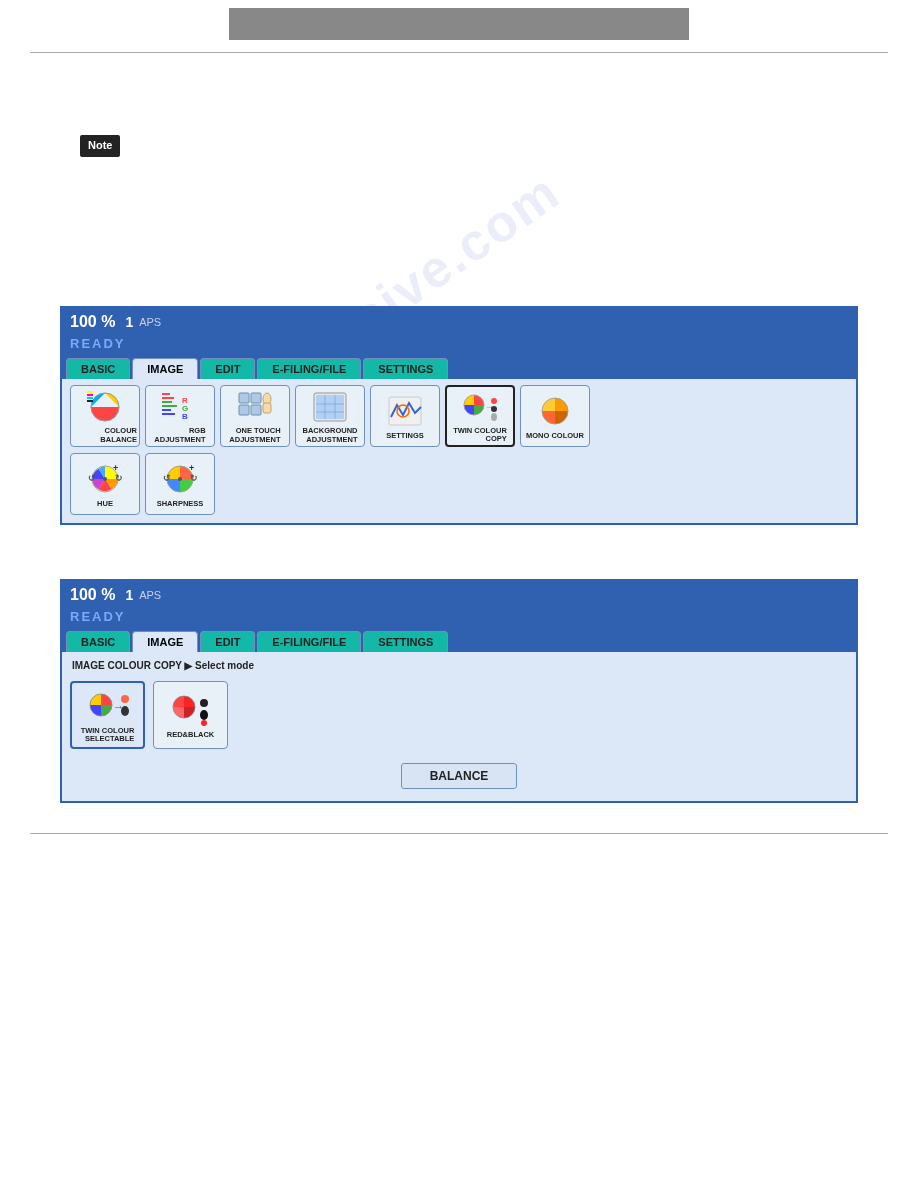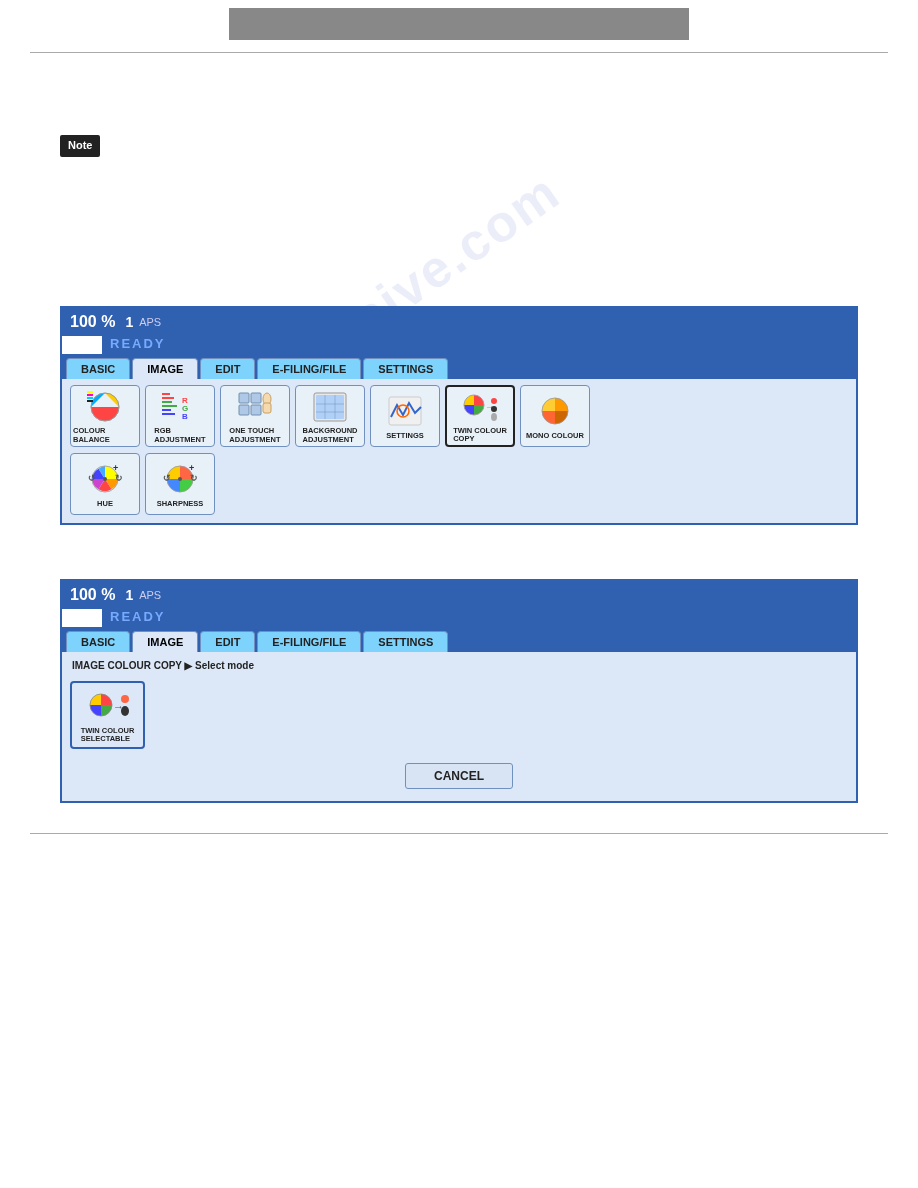--- a/index.html
+++ b/index.html
@@ -23,21 +23,21 @@
     }
 
     .divider-line {
       border: none;
       border-top: 1px solid #aaa;
       margin: 12px 30px;
     }
 
     
     .body-text {
-      margin: 10px 60px;
+      margin: 10px 80px;
       font-size: 13px;
       line-height: 1.6;
       color: #222;
     }
 
     .note-badge {
       display: inline-block;
       background: #222;
       color: #fff;
       font-size: 11px;
@@ -95,32 +95,31 @@
       color: #cce;
       font-size: 11px;
     }
     .ready-bar {
       background: #3060b0;
       padding: 0 8px 3px 8px;
       color: #7af;
       font-size: 13px;
       font-weight: bold;
       letter-spacing: 2px;
-      margin-left: 40px;
     }
 
     
     .tab-bar {
       display: flex;
       background: #3060b0;
       padding: 4px 4px 0 4px;
       gap: 2px;
     }
     .tab {
-      background: #7dd3fc;
+      background: #14b8a6;
       color: #222;
       font-size: 11px;
       font-weight: bold;
       padding: 4px 14px;
       border-radius: 4px 4px 0 0;
       cursor: pointer;
       border: 1px solid #7090c0;
       border-bottom: none;
     }
     .tab.active {
@@ -162,21 +161,21 @@
       width: 42px;
       height: 38px;
       display: flex;
       align-items: center;
       justify-content: center;
       margin-bottom: 2px;
     }
     .btn-label {
       font-size: 7.5px;
       font-weight: bold;
-      text-align: left;
+      text-align: right;
       line-height: 1.1;
     }
 
     
     .button-row2 {
       background: #dce8f8;
       padding: 0 8px 8px 8px;
       display: flex;
       gap: 5px;
     }
@@ -488,22 +487,40 @@
 
             <text x="28" y="22" font-size="11" fill="#555">→</text>
 
             <circle cx="40" cy="12" r="4" fill="#ff6644"></circle>
             <ellipse cx="40" cy="24" rx="4" ry="5" fill="#333"></ellipse>
           </svg>
         </div>
         <div class="btn-label">TWIN COLOUR<br>SELECTABLE</div>
       </div>
 
+      <div class="mode-btn">
+        <div>
+          <svg width="46" height="38" viewBox="0 0 46 38">
+            <circle cx="16" cy="16" r="11" fill="none" stroke="#ccc" stroke-width="0.5"></circle>
+            <path d="M16 5 A11 11 0 0 1 27 16 L16 16Z" fill="#ff2222"></path>
+            <path d="M27 16 A11 11 0 0 1 16 27 L16 16Z" fill="#cc2222"></path>
+            <path d="M16 27 A11 11 0 0 1 5 16 L16 16Z" fill="#ff6666"></path>
+            <path d="M5 16 A11 11 0 0 1 16 5 L16 16Z" fill="#ff4444"></path>
+            <circle cx="16" cy="16" r="11" fill="none" stroke="#888" stroke-width="0.8"></circle>
+
+            <circle cx="36" cy="12" r="4" fill="#222"></circle>
+            <ellipse cx="36" cy="24" rx="4" ry="5" fill="#111"></ellipse>
+
+            <circle cx="36" cy="32" r="3" fill="#ff2222"></circle>
+          </svg>
+        </div>
+        <div class="btn-label">RED&amp;BLACK</div>
+      </div>
 
     </div>
 
     <div class="cancel-row">
-      <button class="cancel-btn">CANCEL</button>
+      <button class="cancel-btn">BALANCE</button>
     </div>
   </div>
 </div>
 
 <hr class="bottom-divider">
 
 </body></html>

